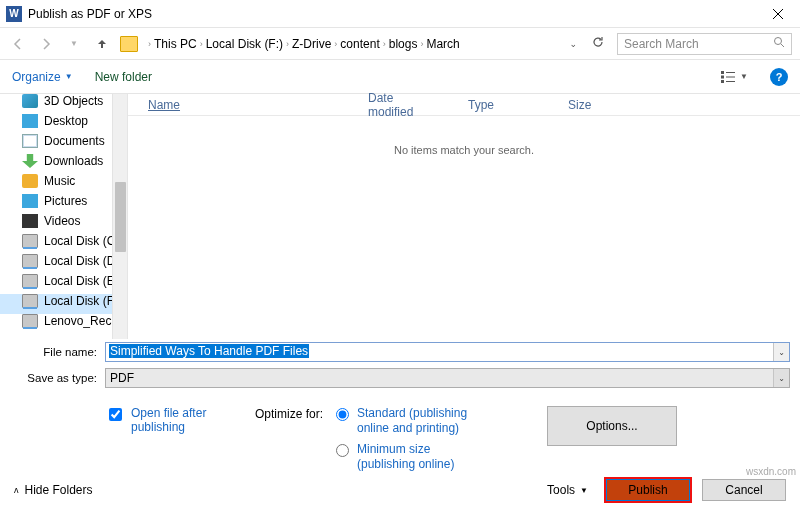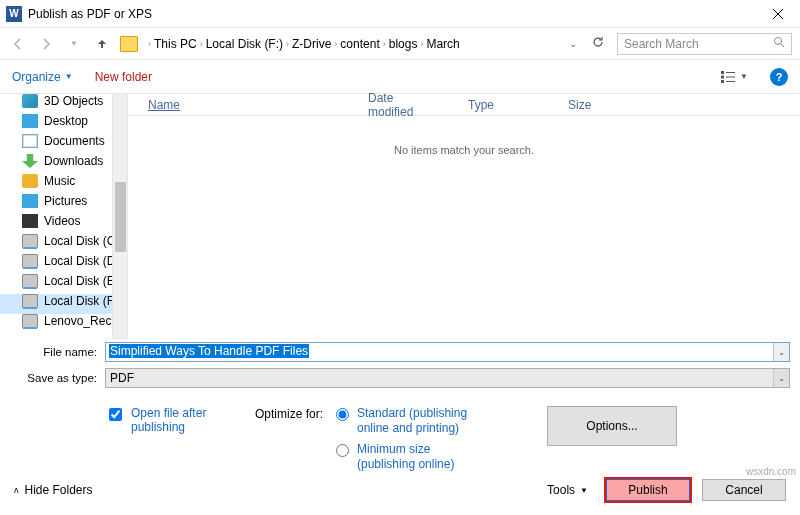--- a/index.html
+++ b/index.html
@@ -15,21 +15,21 @@
 .ficon { width: 18px; height: 16px; background: #ffd768; border: 1px solid #d9a400; border-radius: 1px; }
 .breadcrumb { flex: 1; display: flex; align-items: center; gap: 3px; color: #000; margin-left: 2px; }
 .breadcrumb .sep { color: #888; font-size: 9px; }
 .bcdrop { color: #555; font-size: 9px; padding: 0 6px; }
 .refresh { width: 18px; color: #555; }
 .searchbox { width: 175px; height: 22px; border: 1px solid #ccc; display: flex; align-items: center; padding: 0 6px; color: #888; position: relative; }
 .searchbox .sicon { position: absolute; right: 6px; color: #888; }
 .toolrow { height: 34px; display: flex; align-items: center; padding: 0 12px; gap: 22px; border-bottom: 1px solid #e5e5e5; }
 .toolrow .org { color: #1a69c4; display: flex; align-items: center; gap: 4px; }
 .toolrow .org .drop { font-size: 8px; }
-.toolrow .nf { color: #b91c1c; }
+.toolrow .nf { color: #14532d; }
 .toolrow .spacer { flex: 1; }
 .viewbtn { display: flex; align-items: center; gap: 2px; color: #555; }
 .help { width: 18px; height: 18px; border-radius: 50%; background: #0078d7; color: #fff; display: flex; align-items: center; justify-content: center; font-weight: bold; font-size: 11px; }
 .mainrow { display: flex; height: 245px; }
 .sidebar { width: 128px; border-right: 1px solid #e5e5e5; overflow: hidden; position: relative; }
 .sidebar .item { height: 20px; display: flex; padding-left: 22px; gap: 6px; font-size: 11.5px; color: #000; white-space: nowrap; }
 .sidebar .item.sel { background: #cde8ff; }
 .sidebar .item .icn { width: 16px; height: 14px; flex-shrink: 0; }
 .sidebar .scroll { position: absolute; right: 0; top: 0; width: 15px; height: 100%; background: #f0f0f0; border-left: 1px solid #e3e3e3; }
 .sidebar .thumb { position: absolute; top: 88px; left: 2px; width: 11px; height: 70px; background: #c2c2c2; border-radius: 1px; }
@@ -57,21 +57,21 @@
 .radopt input { margin-top: 2px; }
 .radtxt { color: #1a69c4; line-height: 1.25; }
 .btncol { padding-left: 60px; }
 .winbtn { min-width: 130px; height: 40px; background: #e1e1e1; border: 1px solid #adadad; display: inline-flex; align-items: center; justify-content: center; }
 .footer { position: absolute; bottom: 0; left: 0; right: 0; padding: 8px 14px 14px 14px; display: flex; align-items: center; }
 .hidef { display: flex; align-items: center; gap: 6px; }
 .hidef .chev { font-size: 9px; }
 .footer .spacer { flex: 1; }
 .tools { display: flex; align-items: center; gap: 5px; margin-right: 18px; }
 .tools .drop { font-size: 8px; }
-.pubbtn { width: 84px; height: 22px; background: #fca5a5; border: 1px solid #0078d7; outline: 2px solid #e11; display: inline-flex; align-items: center; justify-content: center; }
+.pubbtn { width: 84px; height: 22px; background: #c2410c; border: 1px solid #0078d7; outline: 2px solid #e11; display: inline-flex; align-items: center; justify-content: center; }
 .canbtn { width: 84px; height: 22px; background: #e1e1e1; border: 1px solid #adadad; display: inline-flex; align-items: center; justify-content: center; margin-left: 12px; text-align: center; }
 .watermark { position: absolute; right: 4px; bottom: 38px; font-size: 10px; color: #aaa; }
 .i3d { background: linear-gradient(135deg,#4ad 0%,#28a 100%); border-radius: 2px; }
 .idesk { background: #3ba7de; }
 .idoc { background: #fff; border: 1px solid #8aa; box-shadow: inset 0 0 0 1px #cde; }
 .idown { background: #5bb85b; clip-path: polygon(30% 0,70% 0,70% 50%,100% 50%,50% 100%,0 50%,30% 50%); }
 .imusic { background: #f0b030; border-radius: 2px; }
 .ipic { background: #3ba7de; }
 .ivid { background: #333; }
 .idisk { background: #c8c8c8; border: 1px solid #888; border-radius: 1px; position: relative; }

